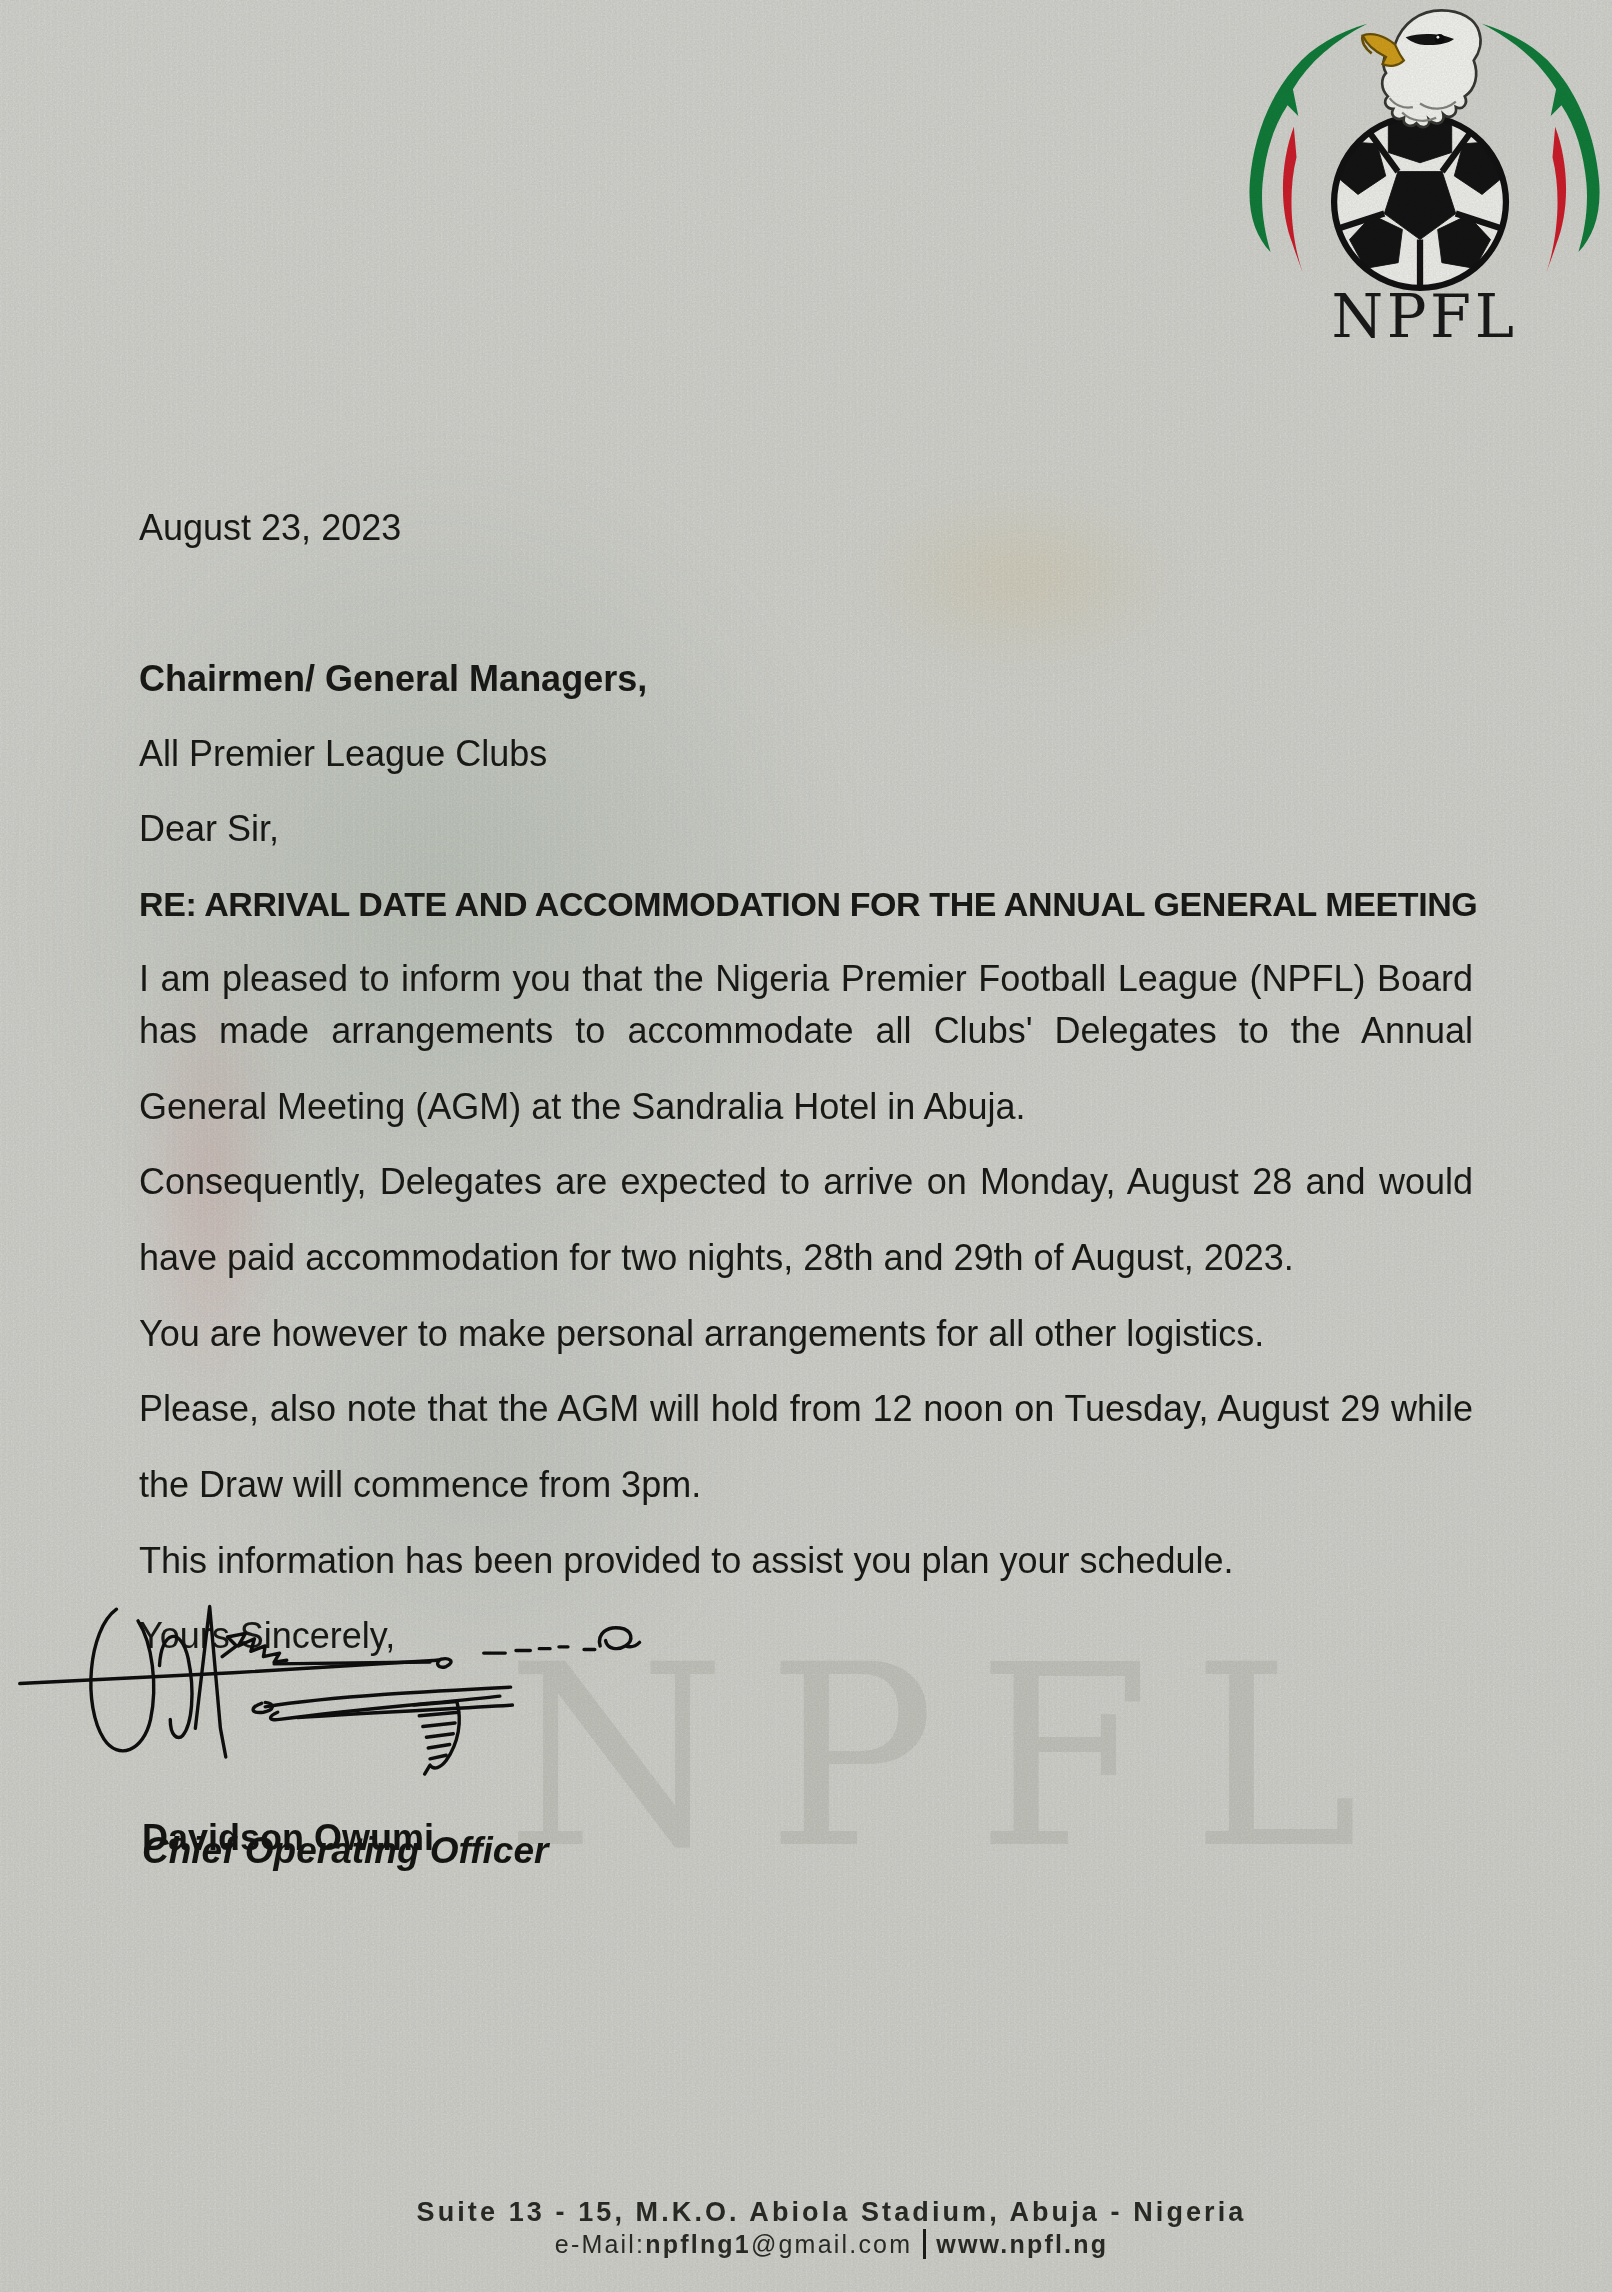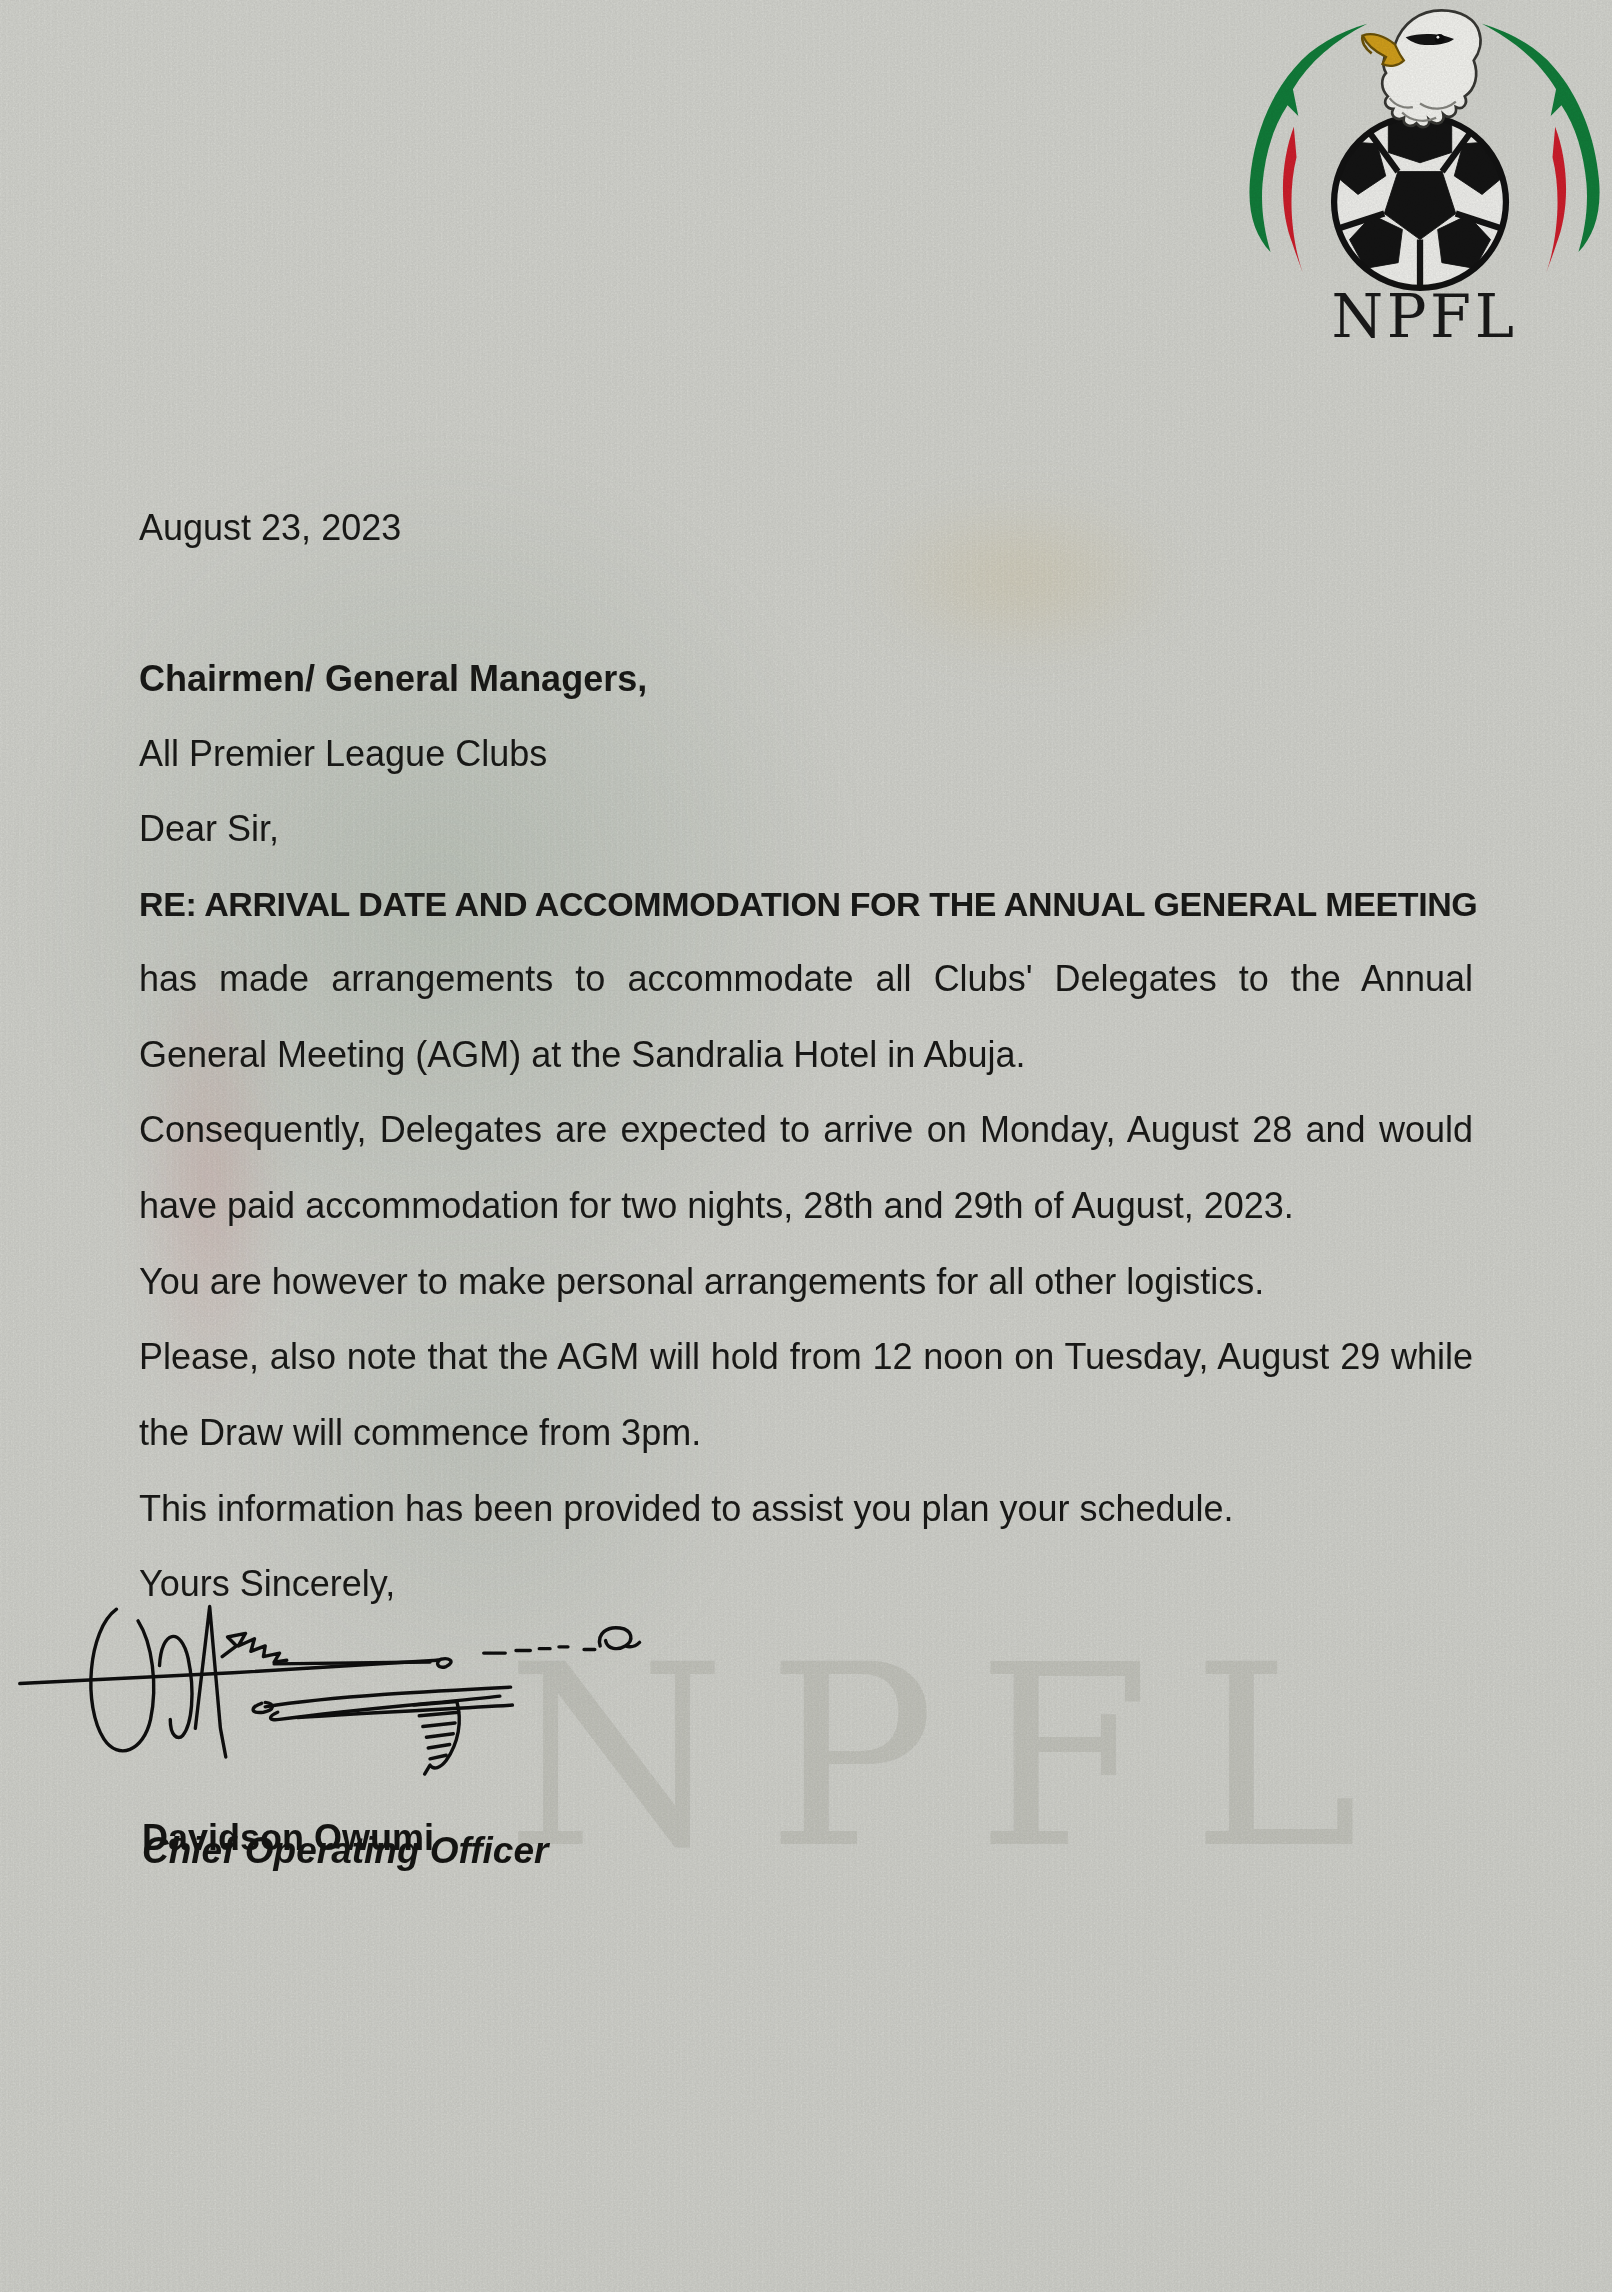--- a/index.html
+++ b/index.html
@@ -138,20 +138,21 @@
 
   <div class="content">
     <div class="block">August 23, 2023</div>
     <div class="after-date"></div>
     <div class="block bold">Chairmen/ General Managers,</div>
     <div class="block">All Premier League Clubs</div>
     <div class="block">Dear Sir,</div>
     <div class="block subject">RE: ARRIVAL DATE AND ACCOMMODATION FOR THE ANNUAL GENERAL MEETING</div>
     <div>
         <div class="para">
+          <div class="pline">I am pleased to inform you that the Nigeria Premier Football League (NPFL) Board</div>
           <div class="pline">has made arrangements to accommodate all Clubs' Delegates to the Annual</div>
           <div class="pline last">General Meeting (AGM) at the Sandralia Hotel in Abuja.</div>
         </div>
         <div class="para">
           <div class="pline">Consequently, Delegates are expected to arrive on Monday, August 28 and would</div>
           <div class="pline last">have paid accommodation for two nights, 28th and 29th of August, 2023.</div>
         </div>
         <div class="para">
           <div class="pline last">You are however to make personal arrangements for all other logistics.</div>
         </div>
@@ -182,20 +183,26 @@
       <path d="M500 120 L452 124 M502 132 L458 136 M498 144 L462 148 M496 156 L466 160 M492 168 L468 172 M488 180 L470 184"></path>
       <path d="M500 120 C506 142 502 166 488 186 C482 194 474 197 470 191 L464 201"></path>
       <path d="M530 66 h24 M566 63 h16 M592 61 h12 M614 59 h10"></path>
       <path d="M642 62 h12 M660 58 C656 44 668 36 682 38 C696 40 698 52 688 58 C680 63 668 62 666 52 M688 58 C694 60 700 58 704 54"></path>
     </g>
   </svg>
 
   <div class="sig-name">Davidson Owumi</div>
   <div class="sig-title">Chief Operating Officer</div>
 
+  <div class="footer">
+    <div class="footer-line1">Suite 13 - 15, M.K.O. Abiola Stadium, Abuja - Nigeria</div>
+    <div class="footer-line2">
+      <span>e-Mail:</span><span class="fbold">npflng1</span><span>@gmail.com</span><span class="fsep"></span><span class="fbold">www.npfl.ng</span>
+    </div>
+  </div>
 
   <svg class="grain" width="1613" height="2293" viewBox="0 0 1801 2560">
     <filter id="grainf">
       <feTurbulence type="fractalNoise" baseFrequency="0.55" numOctaves="2" seed="7"></feTurbulence>
       <feColorMatrix type="matrix" values="0 0 0 0 0  0 0 0 0 0  0 0 0 0 0  0.55 0.55 0.55 0 0"></feColorMatrix>
     </filter>
     <rect width="1801" height="2560" filter="url(#grainf)" opacity="0.10"></rect>
   </svg>
 
 </div>

